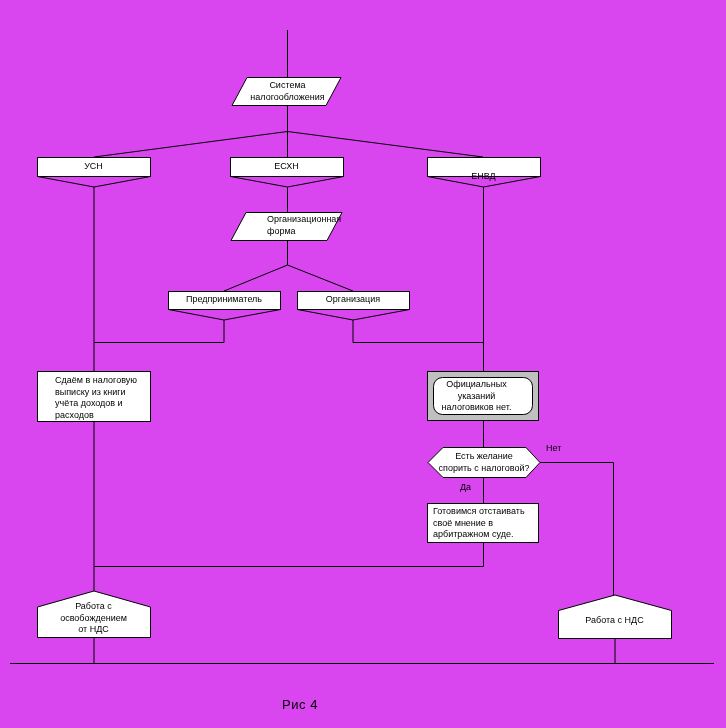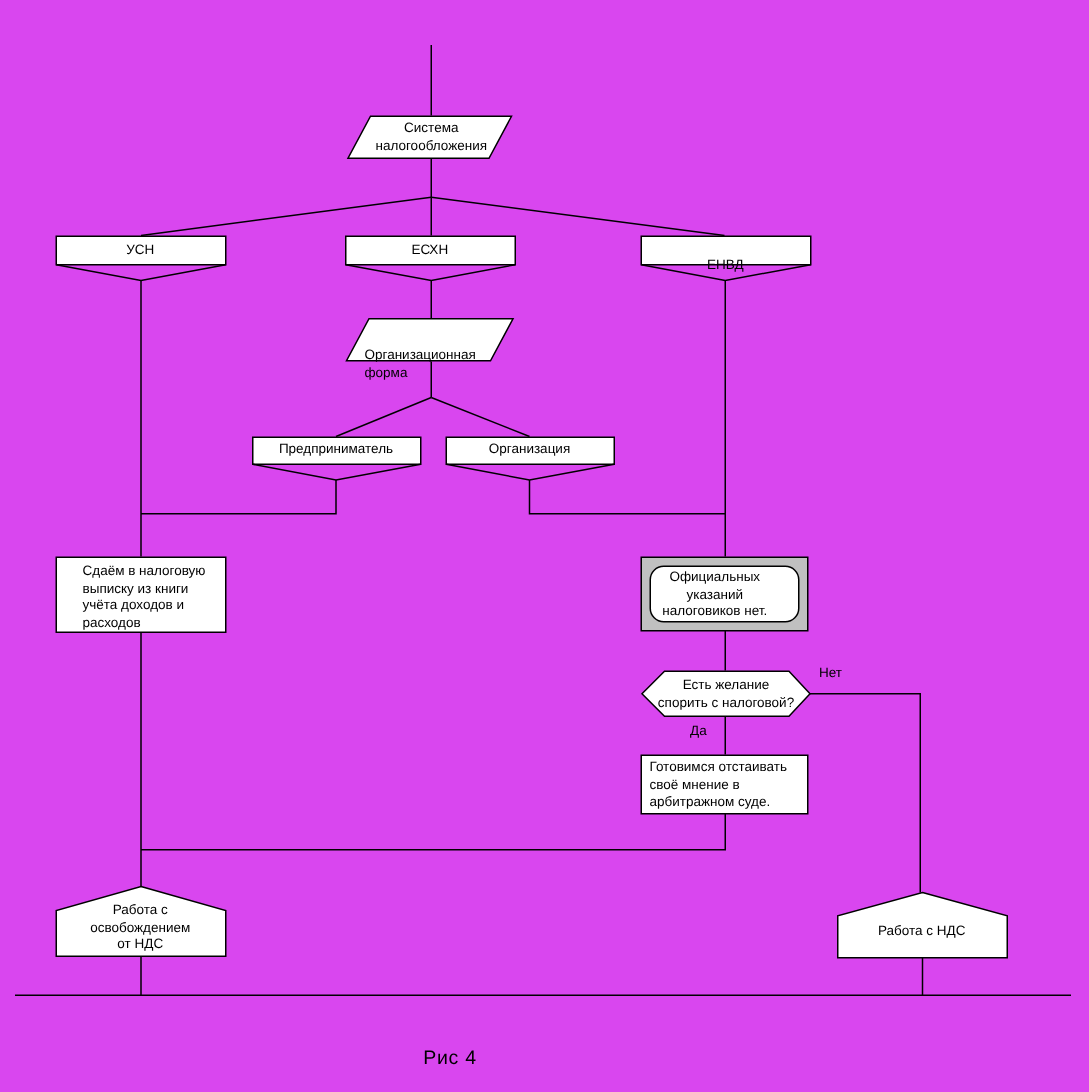--- a/index.html
+++ b/index.html
@@ -82,21 +82,21 @@
     <path d="M10 663.5 H714"></path>
   </svg>
 
   <div class="lbl center" style="left:239px;top:80px;width:97px;">Система
 налогообложения</div>
 
   <div class="lbl center box-lbl" style="left:230px;top:157px;width:113px;height:19px;">ЕСХН</div>
   <div class="lbl center box-lbl" style="left:37px;top:157px;width:113px;height:19px;">УСН</div>
   <div class="lbl center box-lbl" style="left:427px;top:157px;width:113px;height:19px;margin-top:10px;">ЕНВД</div>
 
-  <div class="lbl left" style="left:243px;top:214px;width:92px;margin-top:17px;">Организационная
+  <div class="lbl left" style="left:267px;top:214px;width:92px;">Организационная
 форма</div>
 
   <div class="lbl center box-lbl" style="left:168px;top:291px;width:112px;height:18px;">Предприниматель</div>
   <div class="lbl center box-lbl" style="left:297px;top:291px;width:112px;height:18px;">Организация</div>
 
   <div class="lbl left" style="left:55px;top:375px;width:94px;">Сдаём в налоговую
 выписку из книги
 учёта доходов и
 расходов</div>
 

